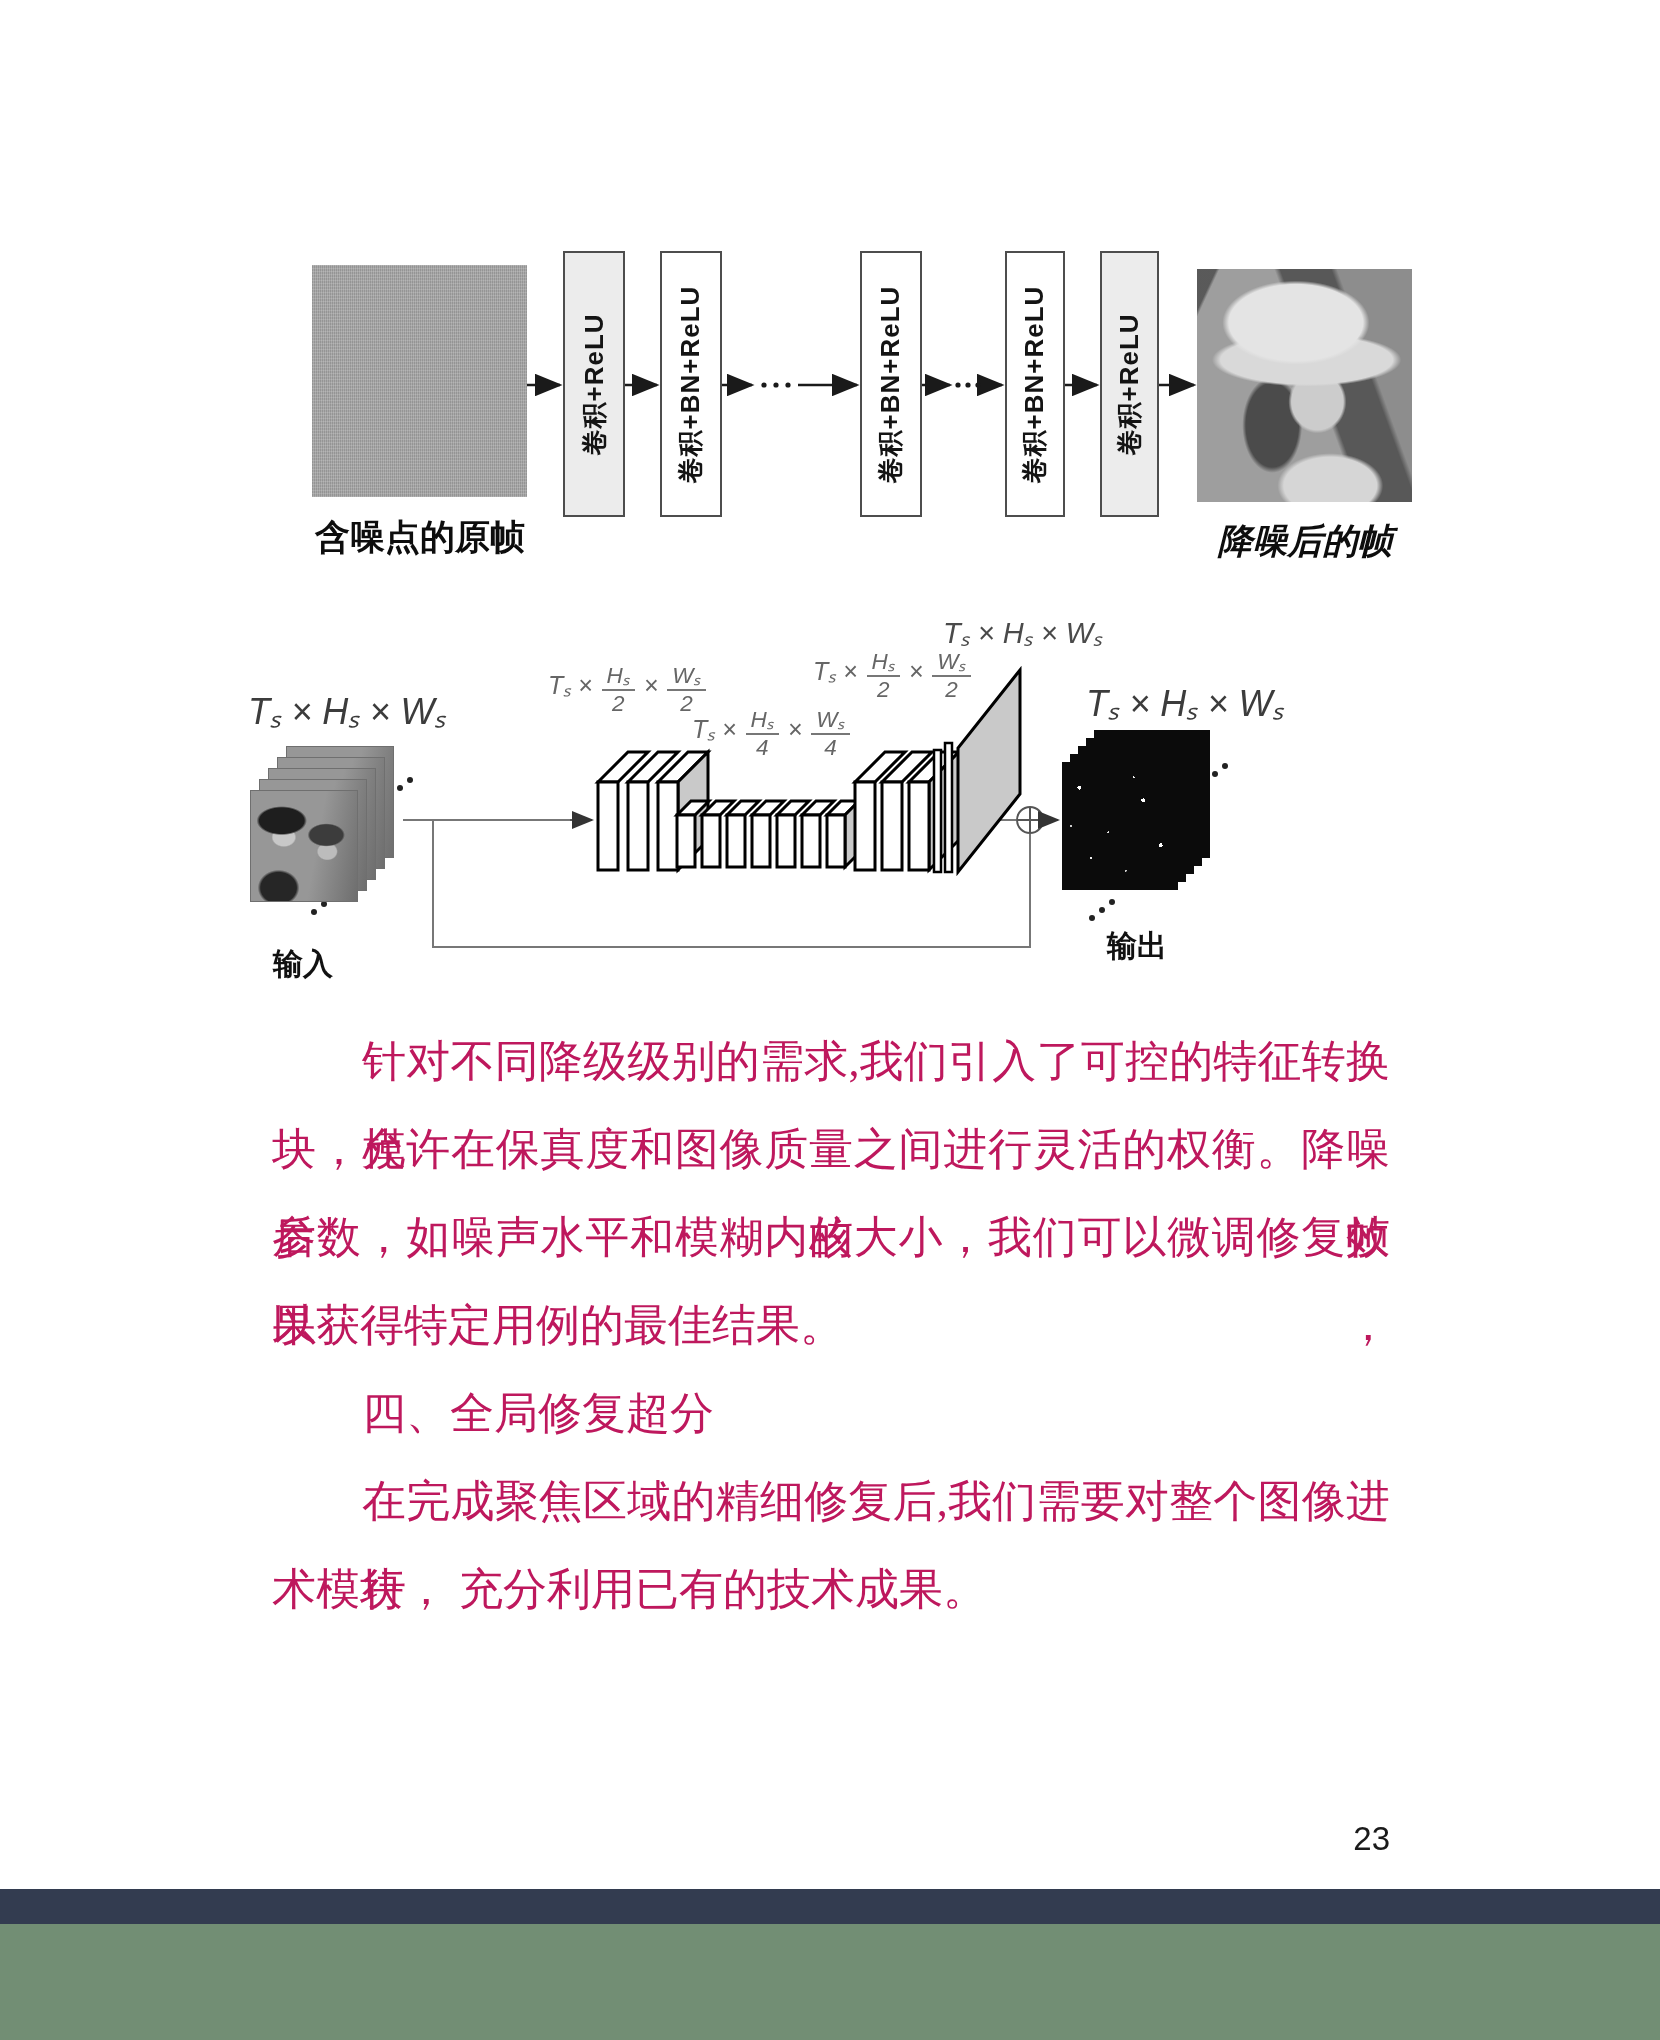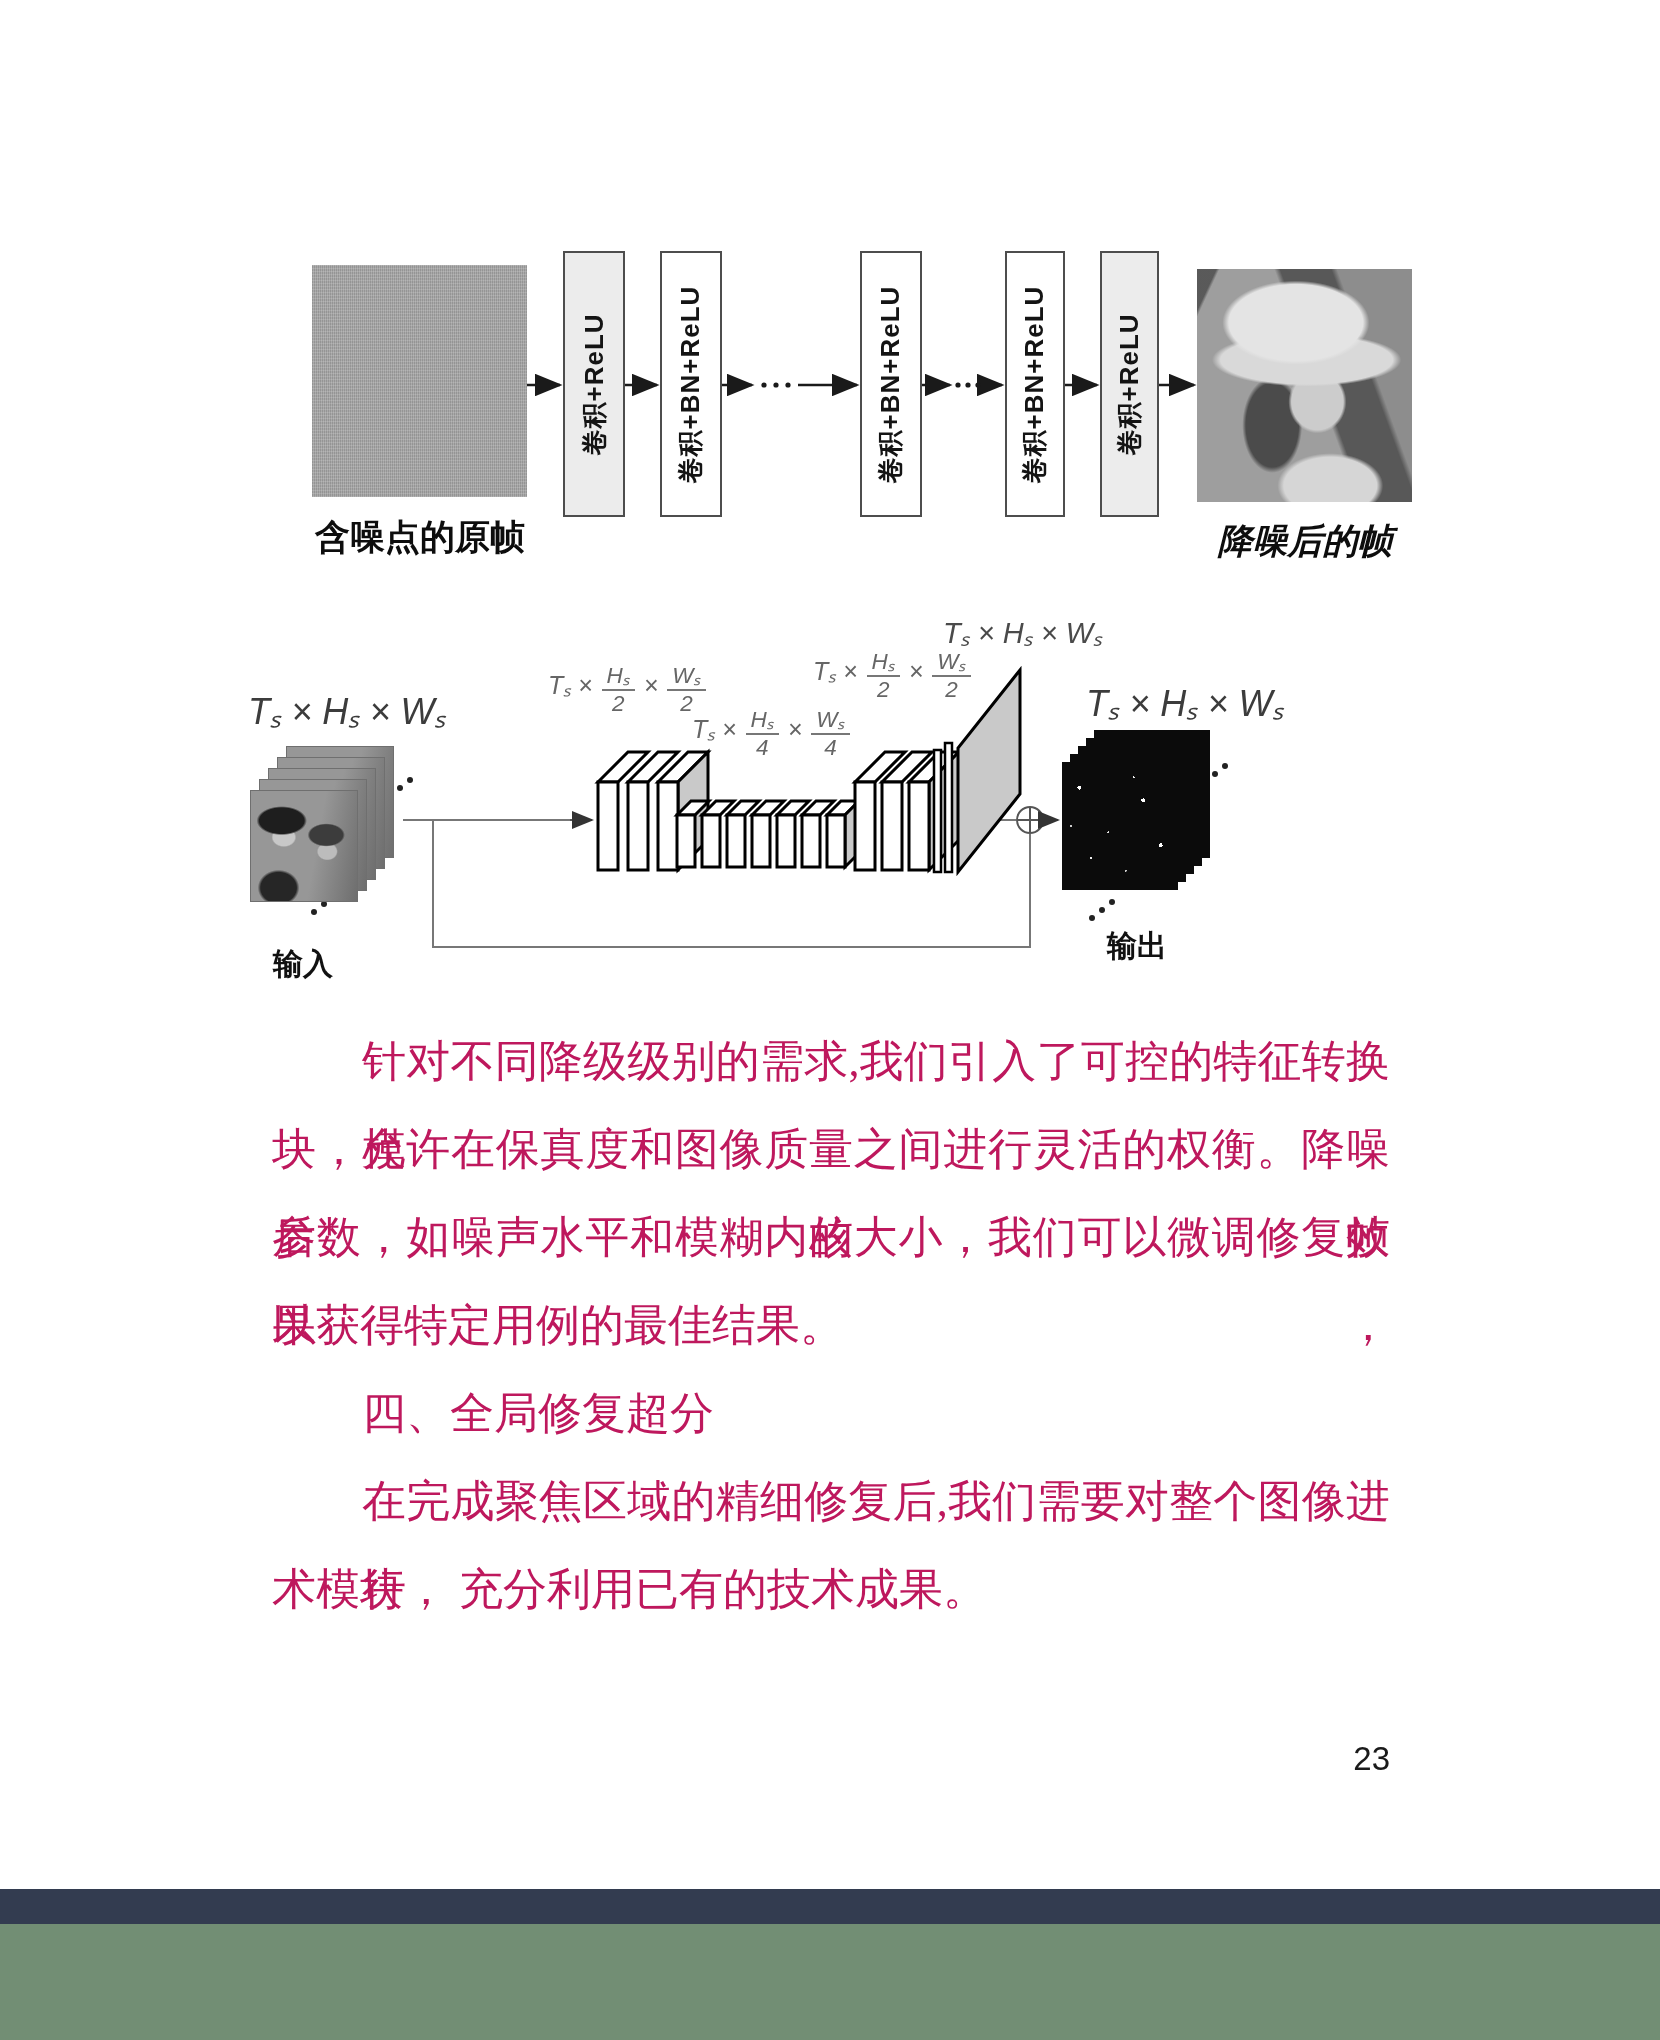--- a/index.html
+++ b/index.html
@@ -56,21 +56,21 @@
   .formula .num{display:block;border-bottom:2px solid #777;padding:0 5px 1px;}
   .formula .den{display:block;padding-top:1px;}
 
   
   .bodytext{position:absolute;left:272px;top:1018px;width:1118px;color:#be185d;}
   .tline{height:88px;line-height:88px;font-size:44px;white-space:nowrap;}
   .tline.j{white-space:normal;text-align:justify;text-align-last:justify;}
   .tline.ind{padding-left:90px;}
   .tline.bold{font-weight:400;}
 
-  .pagenum{position:absolute;left:1240px;top:1740px;width:150px;text-align:right;
+  .pagenum{position:absolute;left:1240px;top:1820px;width:150px;text-align:right;
            font-size:33px;color:#1a1a1a;font-family:"Liberation Sans",sans-serif;}
   .bar-navy{position:absolute;left:0;top:1889px;width:1660px;height:35px;}
   .bar-green{position:absolute;left:0;top:1924px;width:1660px;height:116px;}
 </style>
 </head>
 <body>
 
 <div class="page">
 
   <div>

